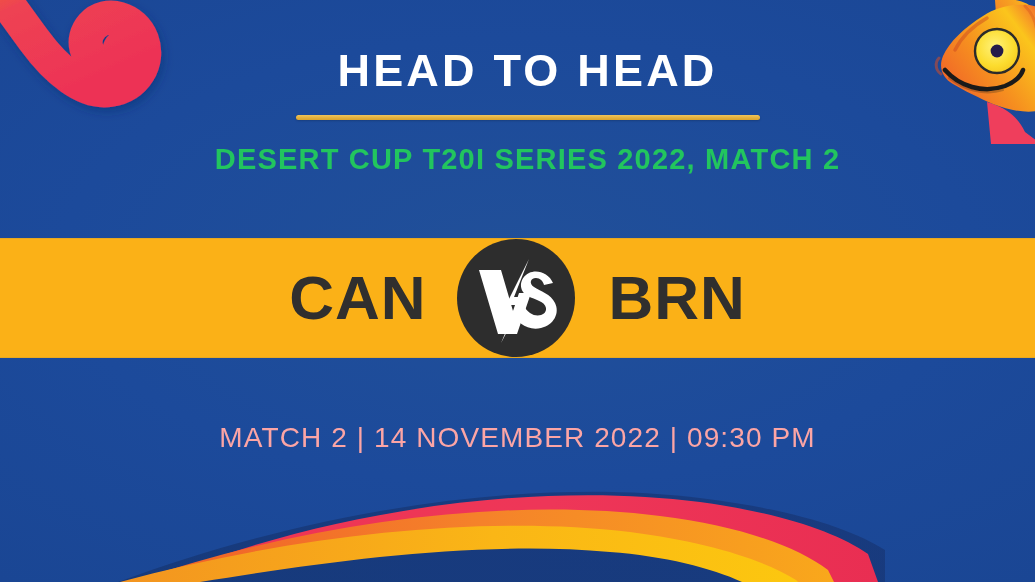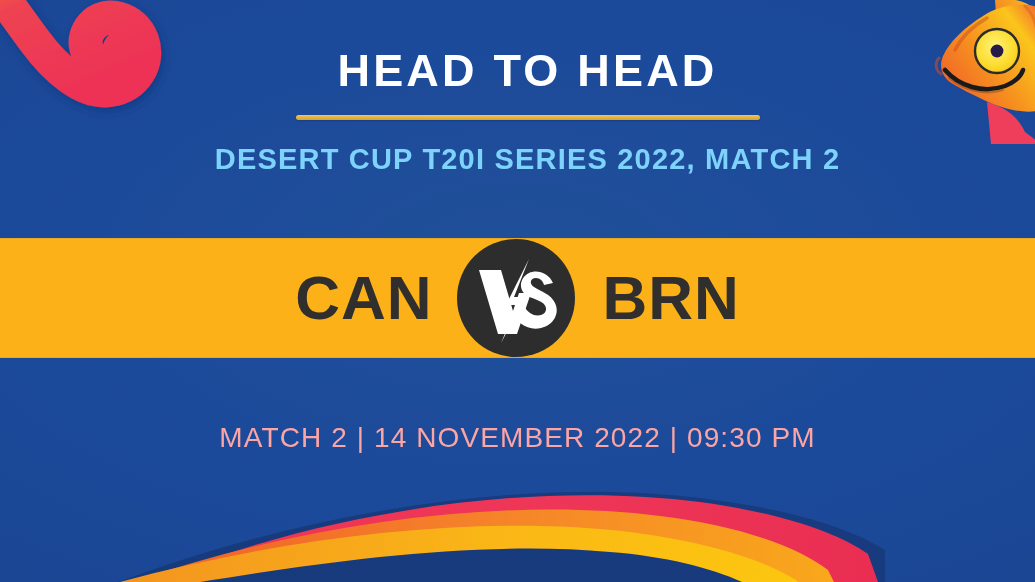--- a/index.html
+++ b/index.html
@@ -85,21 +85,21 @@
   }
   .divider {
     width: 464px;
     height: 5px;
     margin-top: 22px;
     border-radius: 3px;
     background: linear-gradient(180deg, #F0C45A 0%, #E3AF3B 60%, #D9A32C 100%);
     box-shadow: 0 1px 2px rgba(0,0,0,.18);
   }
   .subtitle {
-    color: #7dd3fc;
+    color: #22c55e;
     font-size: 29px;
     font-weight: bold;
     letter-spacing: 1.2px;
     margin: 0;
     margin-top: 23px;
     text-align: center;
     white-space: nowrap;
   }
 
   
@@ -113,21 +113,21 @@
     display: flex;
     align-items: center;
     justify-content: center;
     border-top: 1px solid rgba(216,160,40,.55);
     border-bottom: 1px solid rgba(216,160,40,.55);
   }
   .band-inner {
     display: flex;
     align-items: center;
     justify-content: center;
-    gap: 2px;
+    gap: 8px;
   }
   .team-code {
     color: #302F2E;
     font-size: 62px;
     font-weight: bold;
     letter-spacing: 1px;
     line-height: 1;
   }
   .team-code.left  { margin-right: 22px; }
   .team-code.right { margin-left: 26px; }

